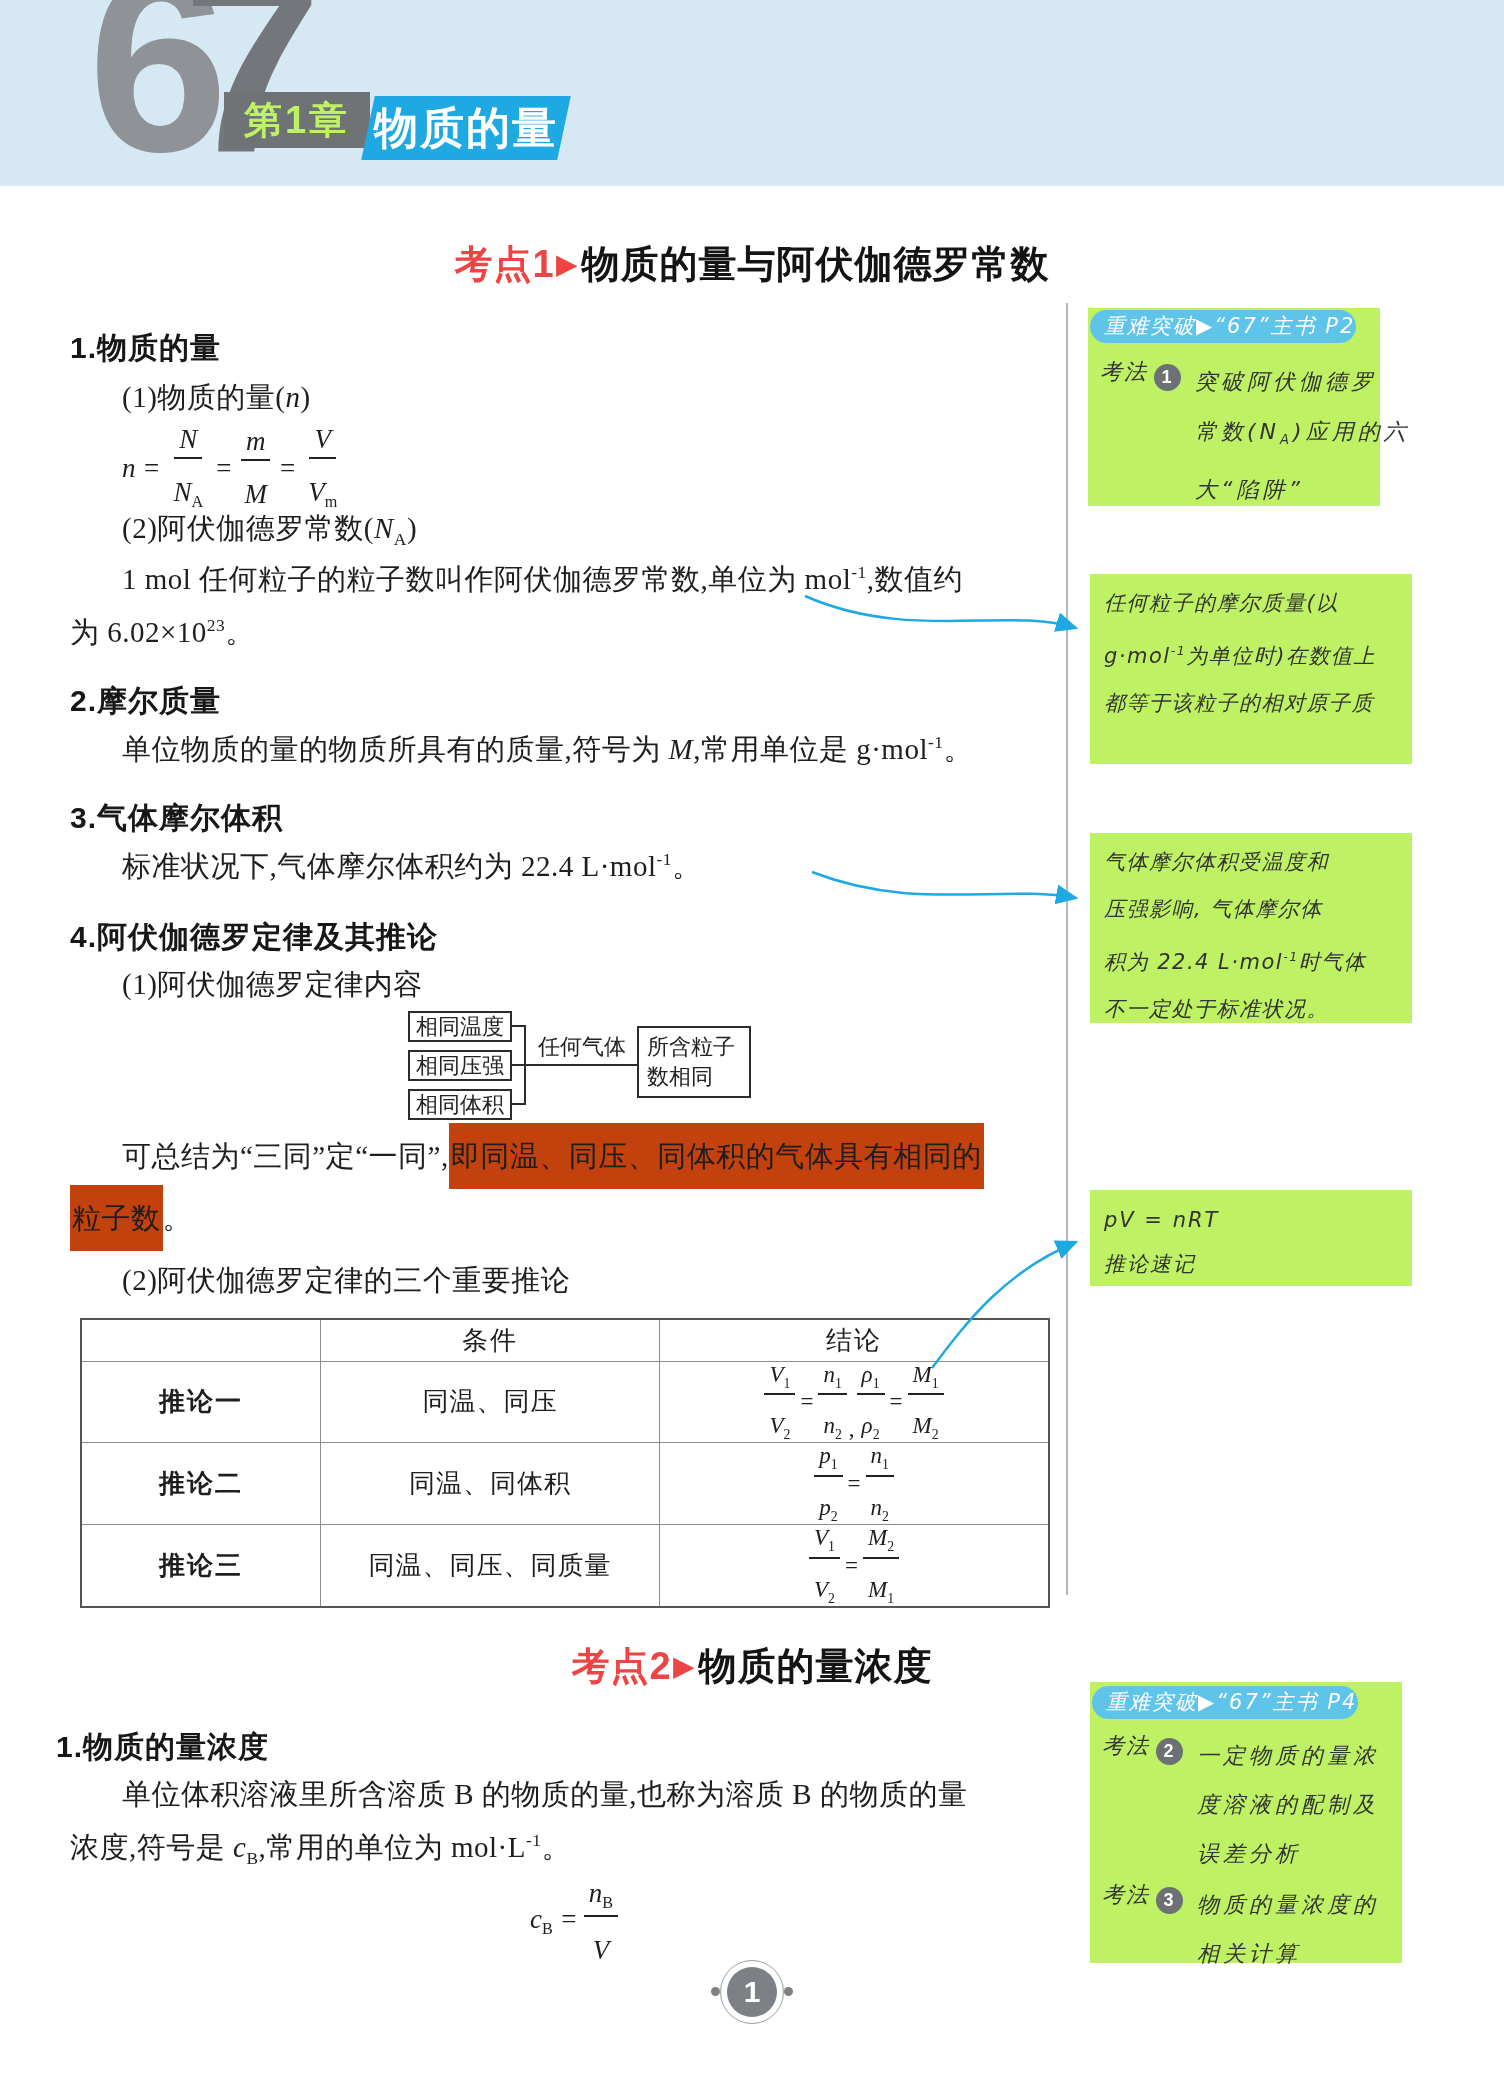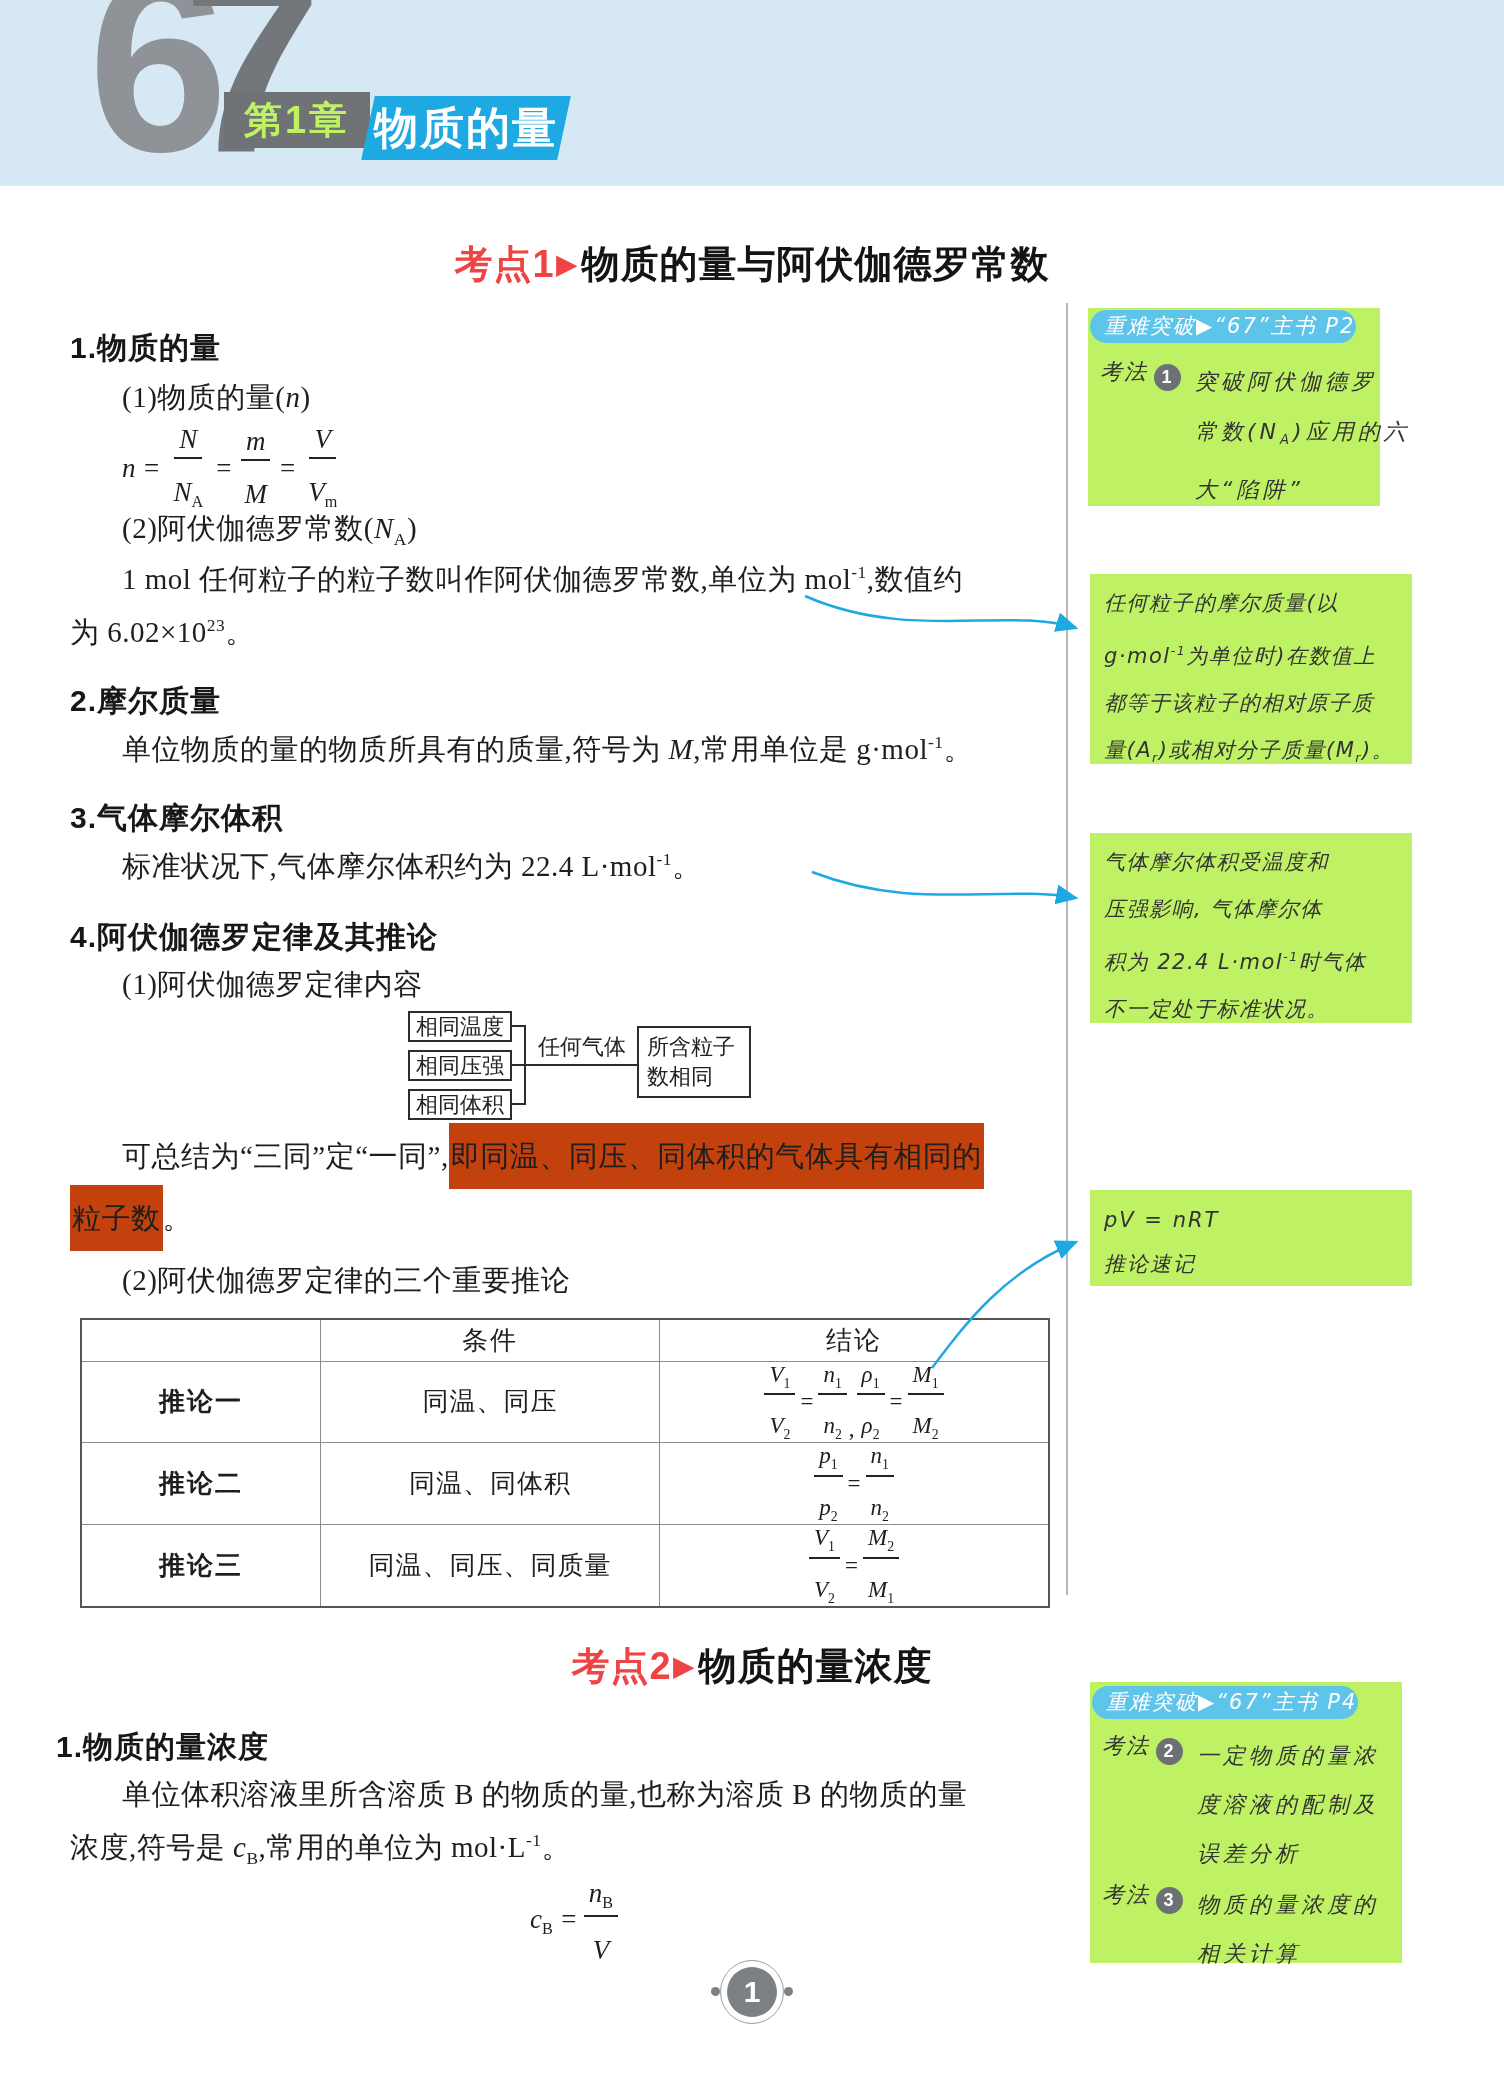--- a/index.html
+++ b/index.html
@@ -265,21 +265,20 @@
       <div>常数(<i>N</i><sub>A</sub>)应用的六</div>
       <div>大“陷阱”</div>
     </div>
   </div>
 </div>
 
 <div class="abs note hand note-lines" style="left:1090px;top:574px;width:322px;height:190px;padding:6px 0 0 14px;">
   <div>任何粒子的摩尔质量(以</div>
   <div>g·mol<sup>-1</sup>为单位时)在数值上</div>
   <div>都等于该粒子的相对原子质</div>
-  <div>量(<i>A</i><sub>r</sub>)或相对分子质量(<i>M</i><sub>r</sub>)。</div>
 </div>
 
 <div class="abs note hand note-lines" style="left:1090px;top:833px;width:322px;height:190px;padding:6px 0 0 14px;">
   <div>气体摩尔体积受温度和</div>
   <div>压强影响, 气体摩尔体</div>
   <div>积为 22.4 L·mol<sup>-1</sup>时气体</div>
   <div>不一定处于标准状况。</div>
 </div>
 
 <div class="abs note hand" style="left:1090px;top:1190px;width:322px;height:96px;padding:8px 0 0 14px;font-size:21px;letter-spacing:2px;line-height:44px;">

